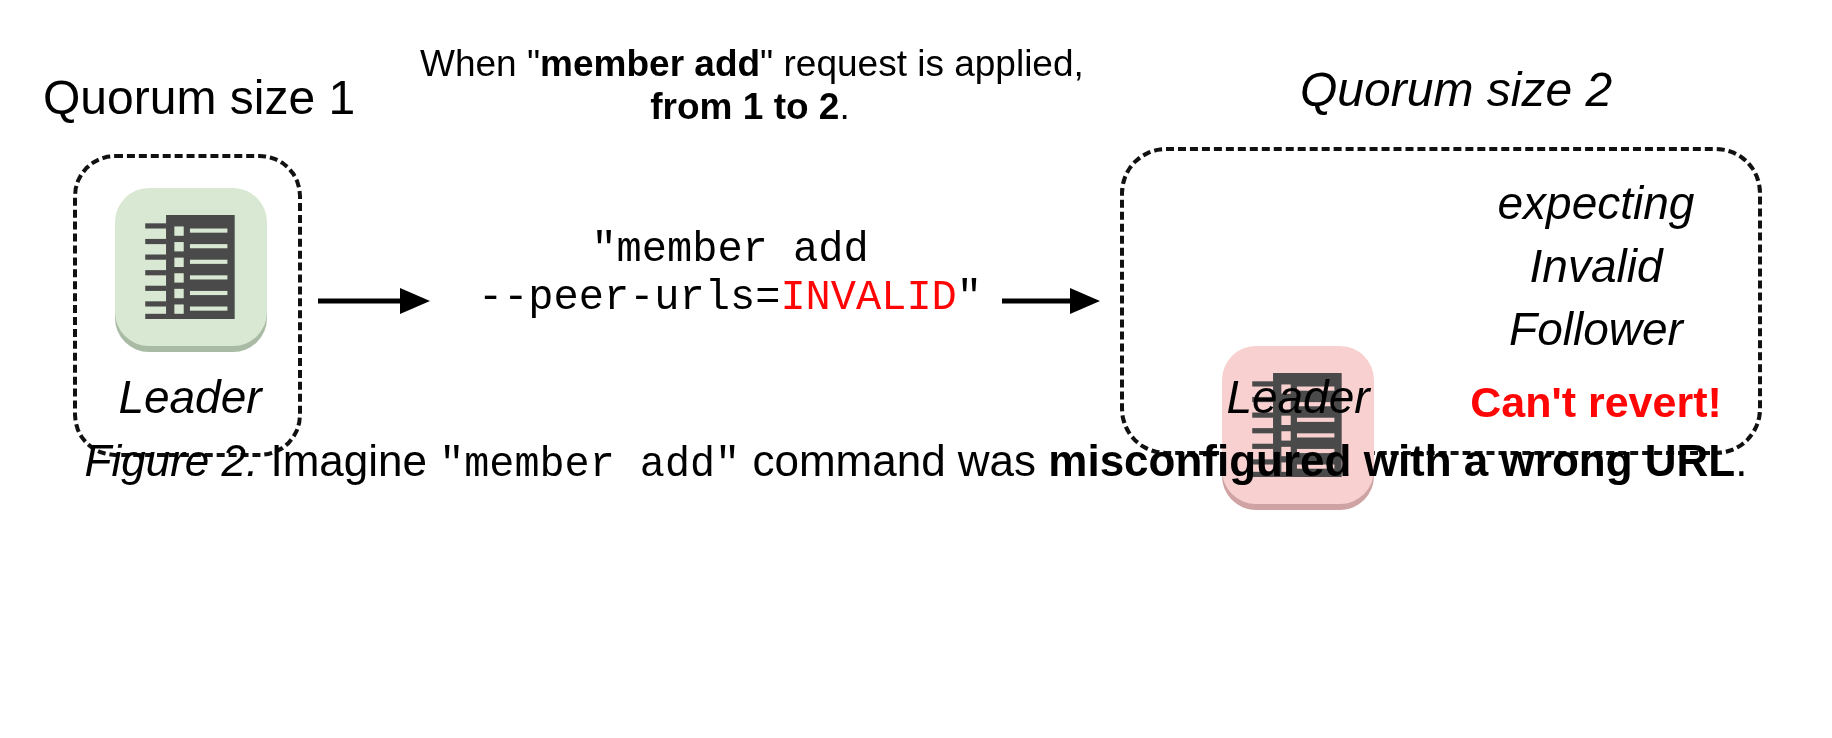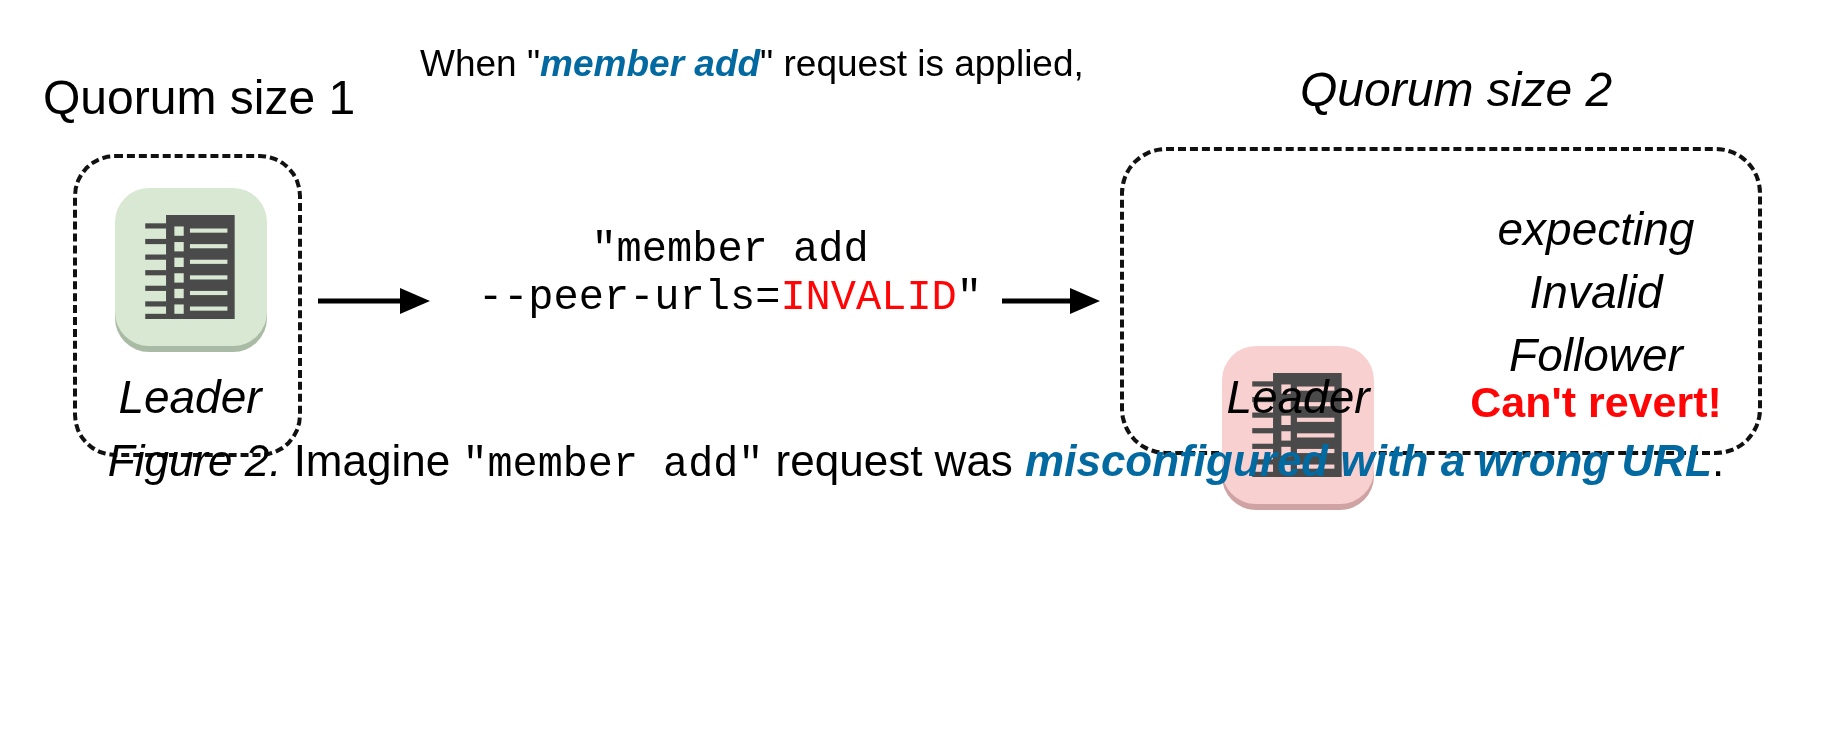--- a/index.html
+++ b/index.html
@@ -18,29 +18,29 @@
   .tile-green{background:#d9e8d2;--hole:#d9e8d2;box-shadow:0 6px 0 #a9bba4;}
   .tile-pink {background:#f8d0d0;--hole:#f8d0d0;box-shadow:0 6px 0 #cfa3a3;}
   .tile svg{position:absolute;left:50%;top:50%;transform:translate(-50%,-50%);}
   .icon-body{fill:#4a4a4a;}
   .icon-hole{fill:var(--hole);}
 
   .node-label{font-size:46px;text-align:center;white-space:nowrap;font-style:italic;}
 
   
   .annotation{font-size:37px;line-height:43px;text-align:center;white-space:nowrap;}
-  .red-b{color:#0369a1;font-weight:700;font-style:italic;}
+  .red-b{color:#000000;font-weight:700;}
   .red-bright{color:#ff0505;}
 
   
   .command{font-family:"Liberation Mono",monospace;font-size:42px;line-height:48px;
            text-align:center;white-space:nowrap;}
 
   
-  .expect{font-size:46px;line-height:63px;font-style:italic;text-align:center;white-space:nowrap;margin-top:26px;}
+  .expect{font-size:46px;line-height:63px;font-style:italic;text-align:center;white-space:nowrap;}
   .warning{font-size:43px;font-weight:700;color:#ff0505;text-align:center;white-space:nowrap;}
 
   
   .caption{left:0;right:0;text-align:center;font-size:44px;line-height:53px;}
   .caption .fig{font-style:italic;}
   .caption .mono{font-family:"Liberation Mono",monospace;font-size:0.95em;}
 
   .arrow svg{display:block;}
 </style>
 </head>
@@ -79,20 +79,21 @@
 
 <div class="abs arrow" style="left:318px;top:288px;">
   <svg width="112" height="26" viewBox="0 0 112 26">
     <line x1="0" y1="13" x2="86" y2="13" stroke="#000" stroke-width="5"></line>
     <polygon points="82,0 112,13 82,26" fill="#000"></polygon>
   </svg>
 </div>
 
 <div class="abs annotation" style="left:420px;top:42px;width:660px;">
   <div><span>When "</span><span class="red-b">member add</span><span>" request is applied,</span></div>
+  <div><span class="red-b">from 1 to 2</span><span>.</span></div>
 </div>
 
 <div class="abs command" style="left:420px;top:226px;width:620px;">
   <div>"member add</div>
   <div><span>--peer-urls=</span><span class="red-bright">INVALID</span><span>"</span></div>
 </div>
 
 <div class="abs arrow" style="left:1002px;top:288px;">
   <svg width="98" height="26" viewBox="0 0 98 26">
     <line x1="0" y1="13" x2="72" y2="13" stroke="#000" stroke-width="5"></line>
@@ -133,14 +134,14 @@
 
 <div class="abs expect" style="left:1446px;top:172px;width:300px;">
   <div>expecting</div>
   <div>Invalid</div>
   <div>Follower</div>
 </div>
 
 <div class="abs warning" style="left:1446px;top:378px;width:300px;">Can't revert!</div>
 
 <div class="abs caption" style="top:434px;">
-  <div><span class="fig">Figure 2.</span><span> Imagine </span><span class="mono">"member add"</span><span> request was </span><span class="red-b">misconfigured with a wrong URL</span><span>.</span></div>
+  <div><span class="fig">Figure 2.</span><span> Imagine </span><span class="mono">"member add"</span><span> command was </span><span class="red-b">misconfigured with a wrong URL</span><span>.</span></div>
 </div>
 
 </body></html>

